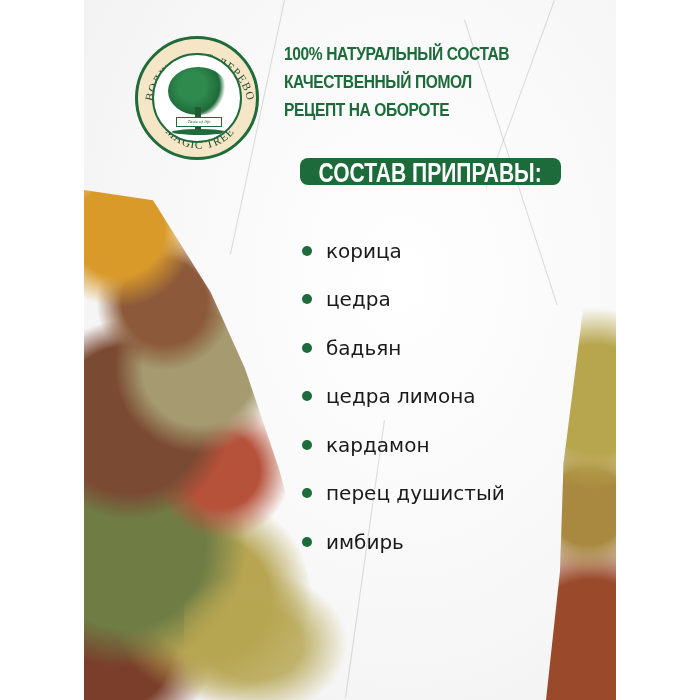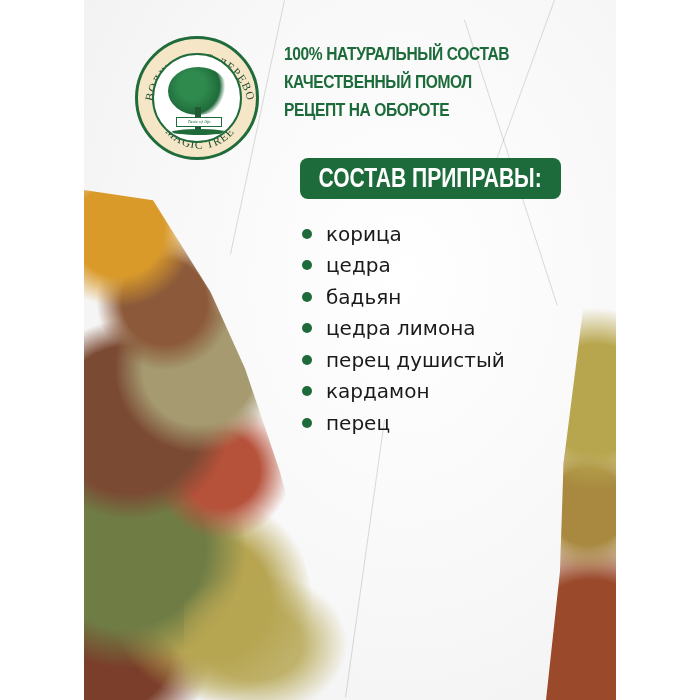--- a/index.html
+++ b/index.html
@@ -49,26 +49,26 @@
     background: radial-gradient(circle at 40% 40%, #2f8a4e 0 30%, #1f6b3a 60%, transparent 72%); }
   .tree-trunk { position:absolute; left:41px; top:52px; width:6px; height:24px; background:#1f5a34; }
   .tree-ground { position:absolute; left:18px; top:74px; width:54px; height:6px; border-radius:50%; background:#1f6b3a; }
   .tree-ribbon { position:absolute; left:22px; top:62px; width:44px; height:8px; background:#fff; border:1px solid #1f6b3a; font-size:5px; color:#1f6b3a; text-align:center; line-height:8px; font-family:"Liberation Serif", serif; font-style:italic; }
   .logo-text { position:absolute; left:0; top:0; width:124px; height:124px; }
   .logo-text text { font-family:"Liberation Serif", serif; fill:#1f4a2e; font-size:11.5px; letter-spacing:1px; }
   
   .features { position:absolute; left:200px; top:40px; }
   .feature { font-family:"Liberation Sans", sans-serif; font-weight:bold; font-size:19px; color:#1d6b3a; line-height:28px; letter-spacing:-0.5px; transform:scaleX(0.82); transform-origin:left center; white-space:nowrap; }
   .banner {
-    position:absolute; left:216px; top:158px; width:261px; height:41px; background:#1d6b3a; border-radius:8px;
-    display:flex; align-items:center; justify-content:center;
+    position:absolute; left:216px; top:158px; width:261px; height:27px; background:#1d6b3a; border-radius:8px;
+    display:flex; justify-content:center;
   }
   .banner span { color:#ffffff; font-weight:bold; font-size:27px; letter-spacing:0px; transform:scaleX(0.78); white-space:nowrap; }
   .ingredients { position:absolute; left:216px; top:218px; margin:0; padding:0; list-style:none; }
-  .ingredients li { display:flex; align-items:center; height:31.5px; }
+  .ingredients li { display:flex; align-items:center; height:31.5px;margin-top:17px; }
   .bullet { width:10px; height:10px; border-radius:50%; background:#1d6b3a; margin-right:14px; margin-left:2px; }
   .ing-text { font-family:"DejaVu Sans", sans-serif; font-size:20px; color:#1a1a1a; }
 </style>
 </head>
 <body>
 
 <div class="card">
   <div class="vein" style="left:200px;top:0;height:260px;transform:rotate(12deg);"></div>
   <div class="vein" style="left:380px;top:20px;height:300px;transform:rotate(-18deg);"></div>
   <div class="vein" style="left:470px;top:0;height:200px;transform:rotate(20deg);"></div>
@@ -117,24 +117,24 @@
     <li>
         <span class="bullet"></span>
         <span class="ing-text">бадьян</span>
       </li>
     <li>
         <span class="bullet"></span>
         <span class="ing-text">цедра лимона</span>
       </li>
     <li>
         <span class="bullet"></span>
+        <span class="ing-text">кардамон</span>
+      </li>
+    <li>
+        <span class="bullet"></span>
         <span class="ing-text">перец душистый</span>
       </li>
     <li>
         <span class="bullet"></span>
-        <span class="ing-text">кардамон</span>
-      </li>
-    <li>
-        <span class="bullet"></span>
-        <span class="ing-text">перец</span>
+        <span class="ing-text">имбирь</span>
       </li>
   </ul>
 </div>
 
 </body></html>

